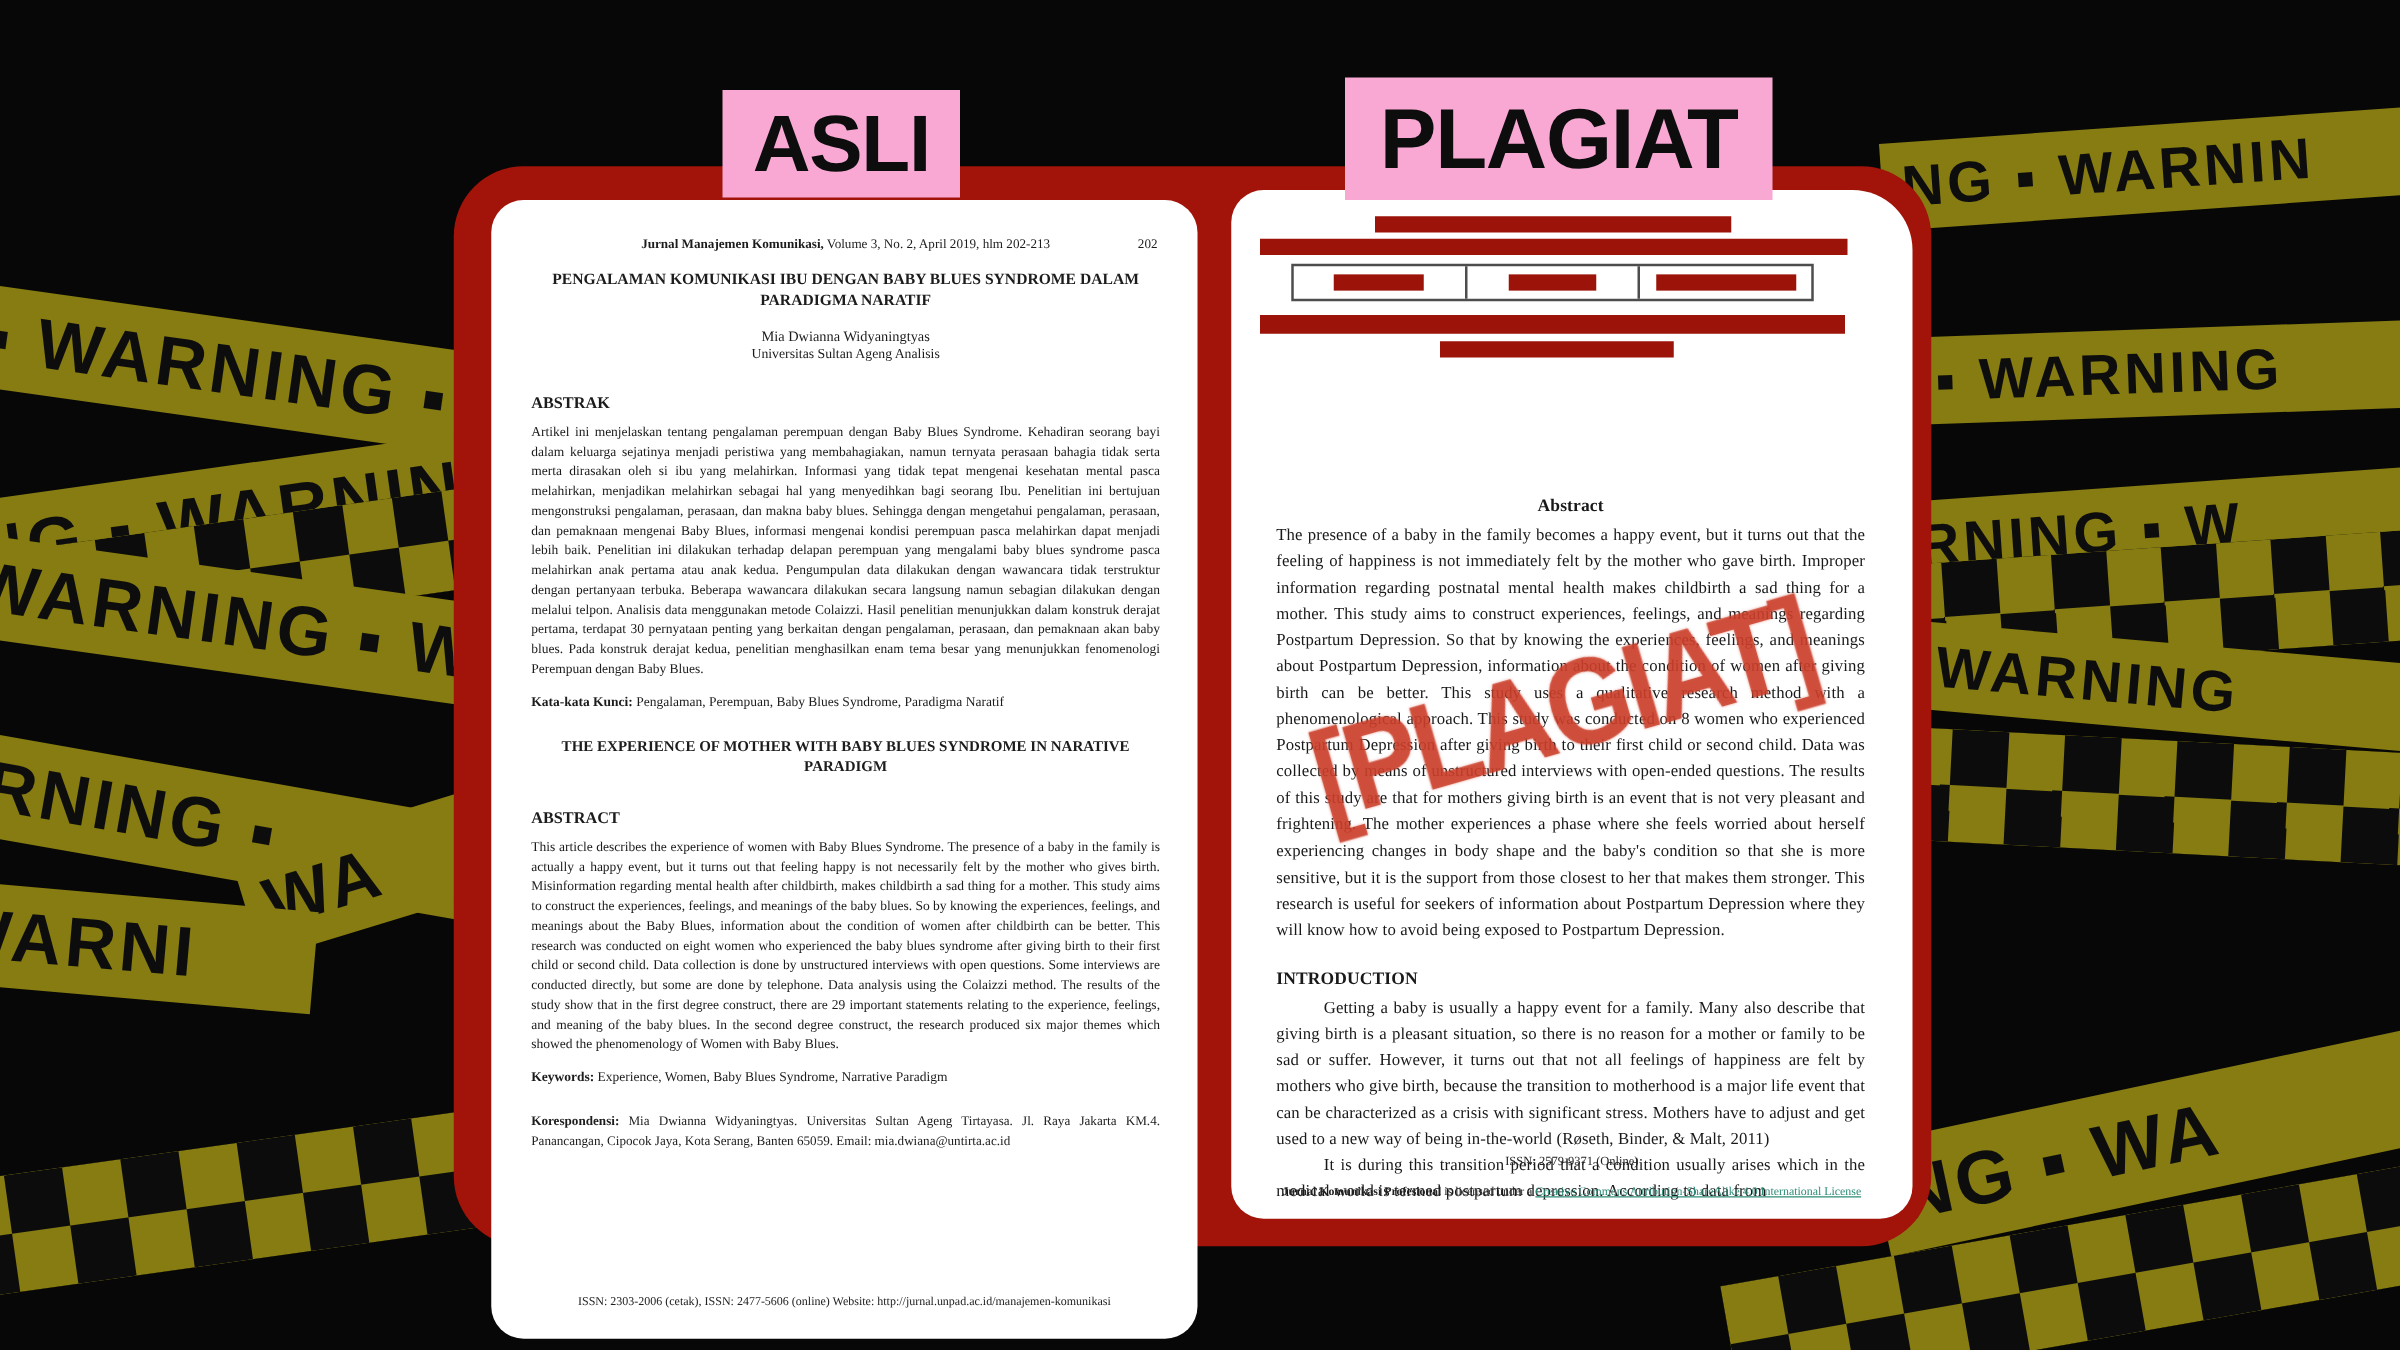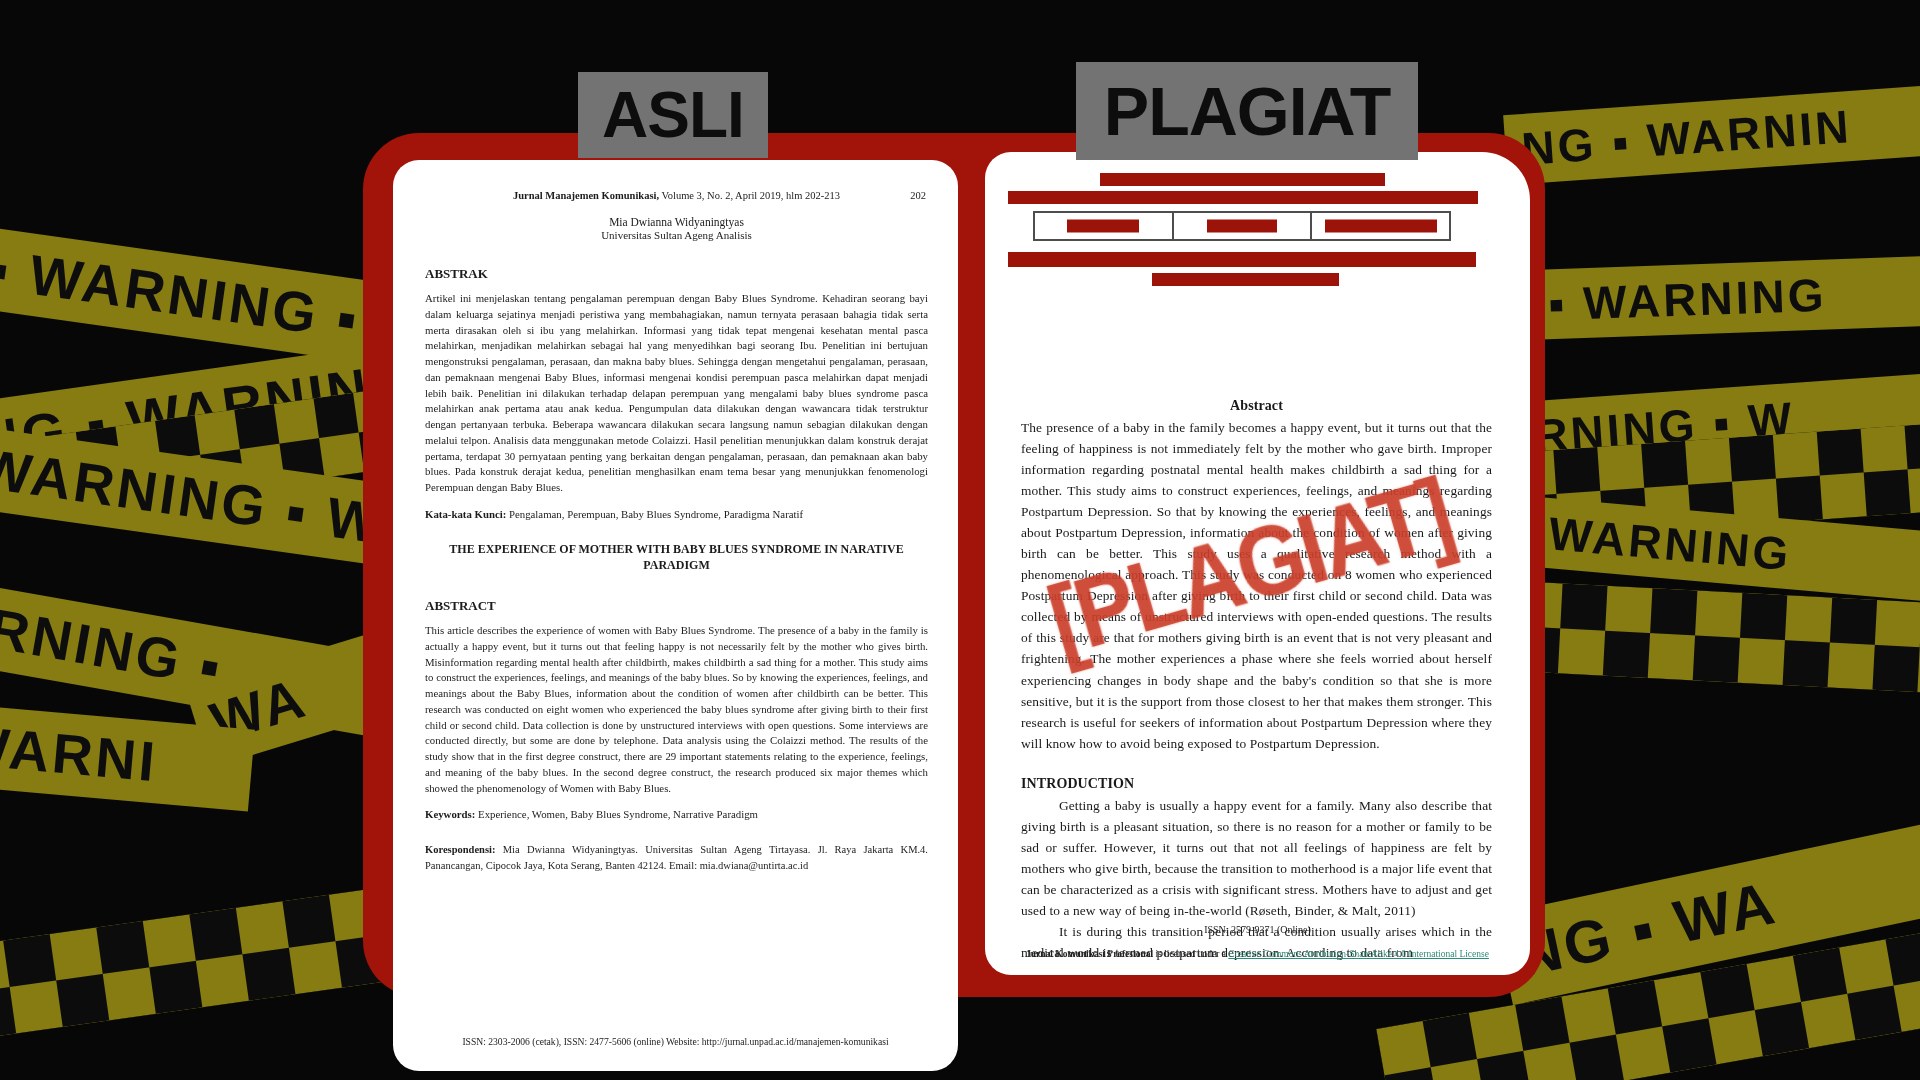--- a/index.html
+++ b/index.html
@@ -77,21 +77,21 @@
 
   
   .stamp{position:absolute;left:1015px;top:462px;width:470px;height:210px;z-index:6;
          display:flex;align-items:center;justify-content:center;
          transform:rotate(-16deg) scaleY(1.12);
          font-family:"Liberation Sans",sans-serif;font-weight:bold;font-size:88px;
          letter-spacing:-3px;color:rgba(202,62,41,.82);white-space:nowrap;
          text-shadow:0 0 2px rgba(202,62,41,.55);filter:blur(.3px);}
 
   
-  .label{position:absolute;background:#737373;color:#0d0d0d;z-index:10;
+  .label{position:absolute;background:#f9a8d4;color:#0d0d0d;z-index:10;
          font-family:"Liberation Sans",sans-serif;font-weight:900;
          display:flex;align-items:center;justify-content:center;letter-spacing:-1px;}
   .label-asli{left:578px;top:72px;width:190px;height:86px;font-size:64px;}
   .label-plagiat{left:1076px;top:62px;width:342px;height:98px;font-size:68px;}
 </style>
 </head>
 <body>
 
 <div class="canvas">
 
@@ -113,35 +113,36 @@
   <div class="checker c-5"></div>
 
   <div class="cover"></div>
 
   <div class="page page-left">
     <div class="lp-inner">
       <div class="lp-header">
         <b>Jurnal Manajemen Komunikasi,</b><span> Volume 3, No. 2, April 2019, hlm 202-213</span>
         <span class="pg">202</span>
       </div>
+      <div class="lp-title">PENGALAMAN KOMUNIKASI IBU DENGAN BABY BLUES SYNDROME DALAM PARADIGMA NARATIF</div>
       <div class="lp-author">Mia Dwianna Widyaningtyas</div>
       <div class="lp-affil">Universitas Sultan Ageng Analisis</div>
       <div class="lp-h">ABSTRAK</div>
       <div class="lp-body">Artikel ini menjelaskan tentang pengalaman perempuan dengan Baby Blues Syndrome. Kehadiran seorang bayi dalam keluarga sejatinya menjadi peristiwa yang membahagiakan, namun ternyata perasaan bahagia tidak serta merta dirasakan oleh si ibu yang melahirkan. Informasi yang tidak tepat mengenai kesehatan mental pasca melahirkan, menjadikan melahirkan sebagai hal yang menyedihkan bagi seorang Ibu. Penelitian ini bertujuan mengonstruksi pengalaman, perasaan, dan makna baby blues.  Sehingga dengan mengetahui pengalaman, perasaan, dan pemaknaan mengenai Baby Blues, informasi mengenai kondisi perempuan pasca melahirkan dapat menjadi lebih baik. Penelitian ini dilakukan terhadap delapan perempuan yang mengalami baby blues syndrome pasca melahirkan anak pertama atau anak kedua. Pengumpulan data dilakukan dengan wawancara tidak terstruktur dengan pertanyaan terbuka. Beberapa wawancara dilakukan secara langsung namun sebagian dilakukan dengan melalui telpon. Analisis data menggunakan metode Colaizzi. Hasil penelitian menunjukkan dalam konstruk derajat pertama, terdapat 30 pernyataan penting yang berkaitan dengan pengalaman, perasaan, dan pemaknaan akan baby blues. Pada konstruk derajat kedua, penelitian menghasilkan enam tema besar yang menunjukkan fenomenologi Perempuan dengan Baby Blues.</div>
       <div class="lp-kunci">
         <b>Kata-kata Kunci:</b><span> Pengalaman, Perempuan, Baby Blues Syndrome, Paradigma Naratif</span>
       </div>
       <div class="lp-title-en">THE EXPERIENCE OF MOTHER WITH BABY BLUES SYNDROME IN NARATIVE PARADIGM</div>
       <div class="lp-h">ABSTRACT</div>
       <div class="lp-body">This article describes the experience of women with Baby Blues Syndrome. The presence of a baby in the family is actually a happy event, but it turns out that feeling happy is not necessarily felt by the mother who gives birth. Misinformation regarding mental health after childbirth, makes childbirth a sad thing for a mother. This study aims to construct the experiences, feelings, and meanings of the baby blues. So by knowing the experiences, feelings, and meanings about the Baby Blues, information about the condition of women after childbirth can be better. This research was conducted on eight women who experienced the baby blues syndrome after giving birth to their first child or second child. Data collection is done by unstructured interviews with open questions. Some interviews are conducted directly, but some are done by telephone. Data analysis using the Colaizzi method. The results of the study show that in the first degree construct, there are 29 important statements relating to the experience, feelings, and meaning of the baby blues. In the second degree construct, the research produced six major themes which showed the phenomenology of Women with Baby Blues.</div>
       <div class="lp-kunci">
         <b>Keywords:</b><span> Experience, Women, Baby Blues Syndrome, Narrative Paradigm</span>
       </div>
       <div class="lp-korespondensi">
-        <b>Korespondensi:</b><span> Mia Dwianna Widyaningtyas. Universitas Sultan Ageng Tirtayasa. Jl. Raya Jakarta KM.4. Panancangan, Cipocok Jaya, Kota Serang, Banten 42124. Email: mia.dwiana@untirta.ac.id</span>
+        <b>Korespondensi:</b><span> Mia Dwianna Widyaningtyas. Universitas Sultan Ageng Tirtayasa. Jl. Raya Jakarta KM.4. Panancangan, Cipocok Jaya, Kota Serang, Banten 65059. Email: mia.dwiana@untirta.ac.id</span>
       </div>
       <div class="lp-footer">ISSN: 2303-2006 (cetak), ISSN: 2477-5606 (online) Website: http://jurnal.unpad.ac.id/manajemen-komunikasi</div>
     </div>
   </div>
 
   <div class="page page-right">
     <div class="redact r-bar1"></div>
     <div class="redact r-bar2"></div>
     <div class="r-table">
       <div class="r-cell">

